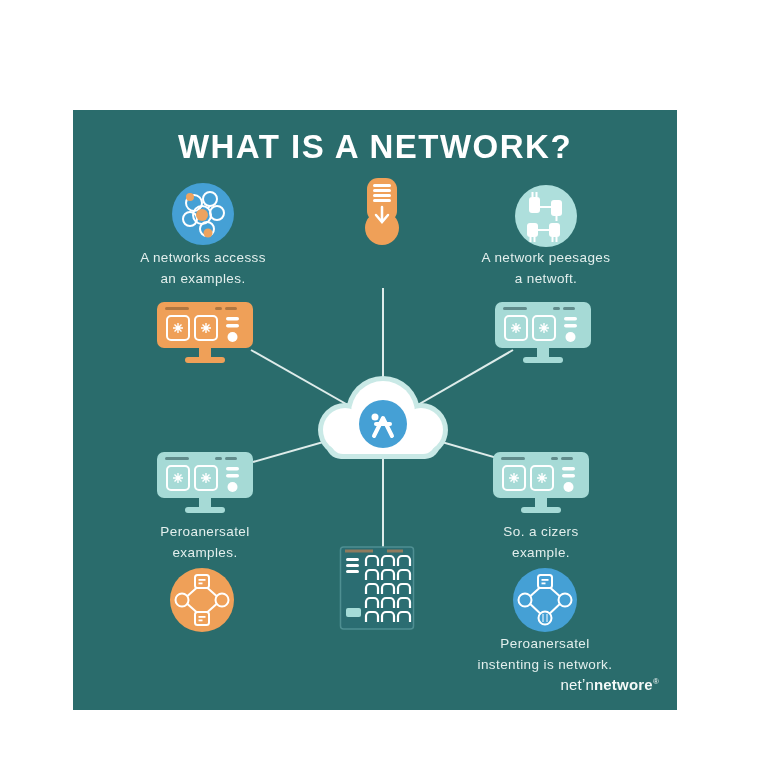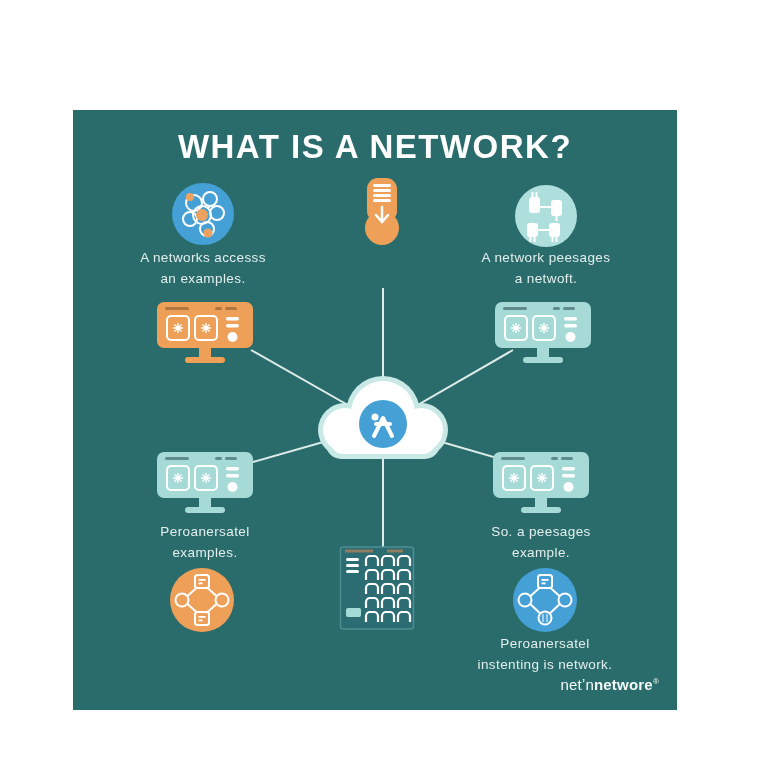--- a/index.html
+++ b/index.html
@@ -230,21 +230,21 @@
       </g>
       <g fill="#ffffff">
         <rect x="69" y="15" width="13" height="3.5" rx="1.75"></rect>
         <rect x="69" y="22" width="13" height="3.5" rx="1.75"></rect>
         <circle cx="75.5" cy="35" r="5"></circle>
       </g>
       <rect x="42" y="46" width="12" height="9" fill="#a6dad6"></rect>
       <rect x="28" y="55" width="40" height="6" rx="3" fill="#a6dad6"></rect>
     </svg>
   </div>
-  <p class="cap" style="left:363px;top:412px;width:210px;">So. a peesages
+  <p class="cap" style="left:363px;top:412px;width:210px;">So. a cizers
 example.</p>
 
   <div class="node" style="left:97px;top:458px;">
     <svg width="64" height="64" viewBox="0 0 64 64">
       <circle cx="32" cy="32" r="32" fill="#efa058"></circle>
       <g stroke="#ffffff" stroke-width="2">
         <line x1="32" y1="15" x2="13" y2="32"></line>
           <line x1="32" y1="15" x2="51" y2="32"></line>
         <line x1="13" y1="32" x2="32" y2="49"></line>
           <line x1="51" y1="32" x2="32" y2="49"></line>

